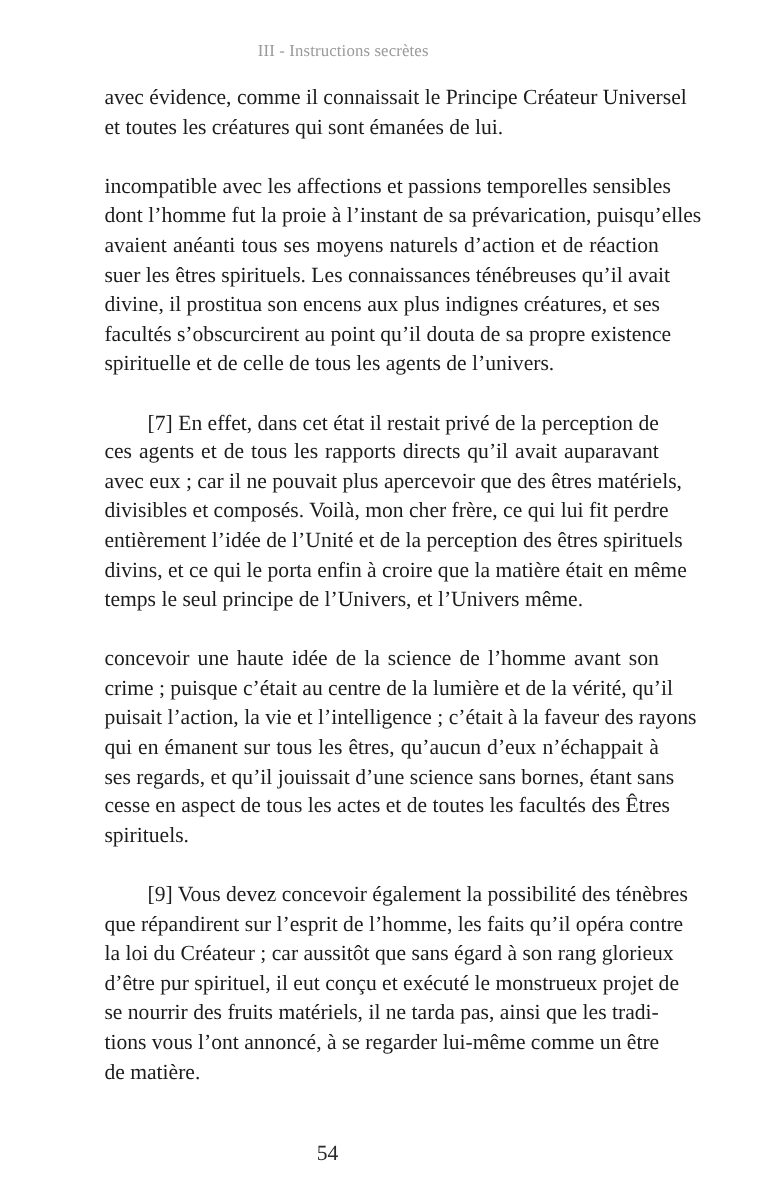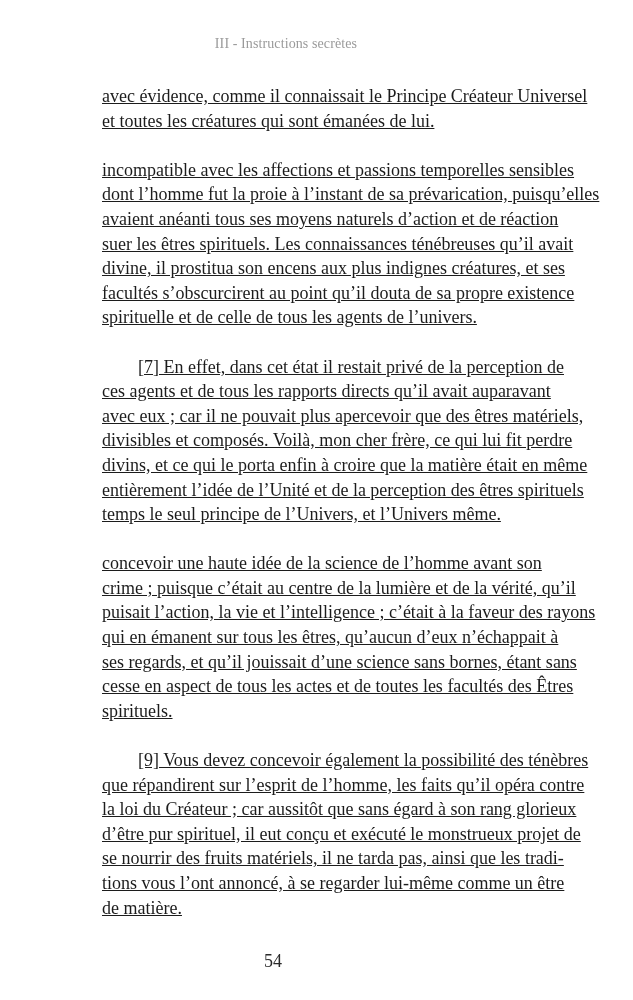--- a/index.html
+++ b/index.html
@@ -6,21 +6,21 @@
   body { width: 633px; height: 1000px; position: relative; overflow: hidden; }
   .page { position: absolute; left: 0; top: 0; width: 633px; height: 1000px; background: #ffffff; }
   .running-head {
     position: absolute; top: 36px; left: 0; width: 572px; text-align: center;
     font-family: "Liberation Serif", serif; font-size: 14px; color: #9a9a9a; letter-spacing: 0.1px;
   }
   .body-text {
     position: absolute; top: 68px; left: 86px; width: 464px;
     font-family: "Liberation Serif", serif; font-size: 18px; line-height: 24.6px; color: #1c1c1c;
   }
-  .para { margin: 16px; text-align: justify; text-align-last: left; text-decoration: underline; }
+  .para { margin: 1px; text-align: justify; text-align-last: left; }
   .para.gap { margin-top: 24.6px; }
   .line { display: block; text-align: justify; text-align-last: justify; white-space: nowrap; }
   .line.last { text-align-last: left; }
   .line.first { text-indent: 36px; }
   .folio {
     position: absolute; top: 951px; left: 0; width: 546px; text-align: center;
     font-family: "Liberation Serif", serif; font-size: 18px; color: #2a2a2a;
   }
 </style>
 </head>
@@ -41,22 +41,22 @@
         <span class="line">suer les êtres spirituels. Les connaissances ténébreuses qu’il avait</span>
         <span class="line">divine, il prostitua son encens aux plus indignes créatures, et ses</span>
         <span class="line">facultés s’obscurcirent au point qu’il douta de sa propre existence</span>
         <span class="line last">spirituelle et de celle de tous les agents de l’univers.</span>
       </div>
     <div class="para gap indent">
         <span class="line first">[7] En effet, dans cet état il restait privé de la perception de</span>
         <span class="line">ces agents et de tous les rapports directs qu’il avait auparavant</span>
         <span class="line">avec eux ; car il ne pouvait plus apercevoir que des êtres matériels,</span>
         <span class="line">divisibles et composés. Voilà, mon cher frère, ce qui lui fit perdre</span>
+        <span class="line">entièrement l’idée de l’Unité et de la perception des êtres spirituels</span>
         <span class="line">divins, et ce qui le porta enfin à croire que la matière était en même</span>
-        <span class="line">entièrement l’idée de l’Unité et de la perception des êtres spirituels</span>
         <span class="line last">temps le seul principe de l’Univers, et l’Univers même.</span>
       </div>
     <div class="para gap indent">
         <span class="line">concevoir une haute idée de la science de l’homme avant son</span>
         <span class="line">crime ; puisque c’était au centre de la lumière et de la vérité, qu’il</span>
         <span class="line">puisait l’action, la vie et l’intelligence ; c’était à la faveur des rayons</span>
         <span class="line">qui en émanent sur tous les êtres, qu’aucun d’eux n’échappait à</span>
         <span class="line">ses regards, et qu’il jouissait d’une science sans bornes, étant sans</span>
         <span class="line">cesse en aspect de tous les actes et de toutes les facultés des Êtres</span>
         <span class="line last">spirituels.</span>

